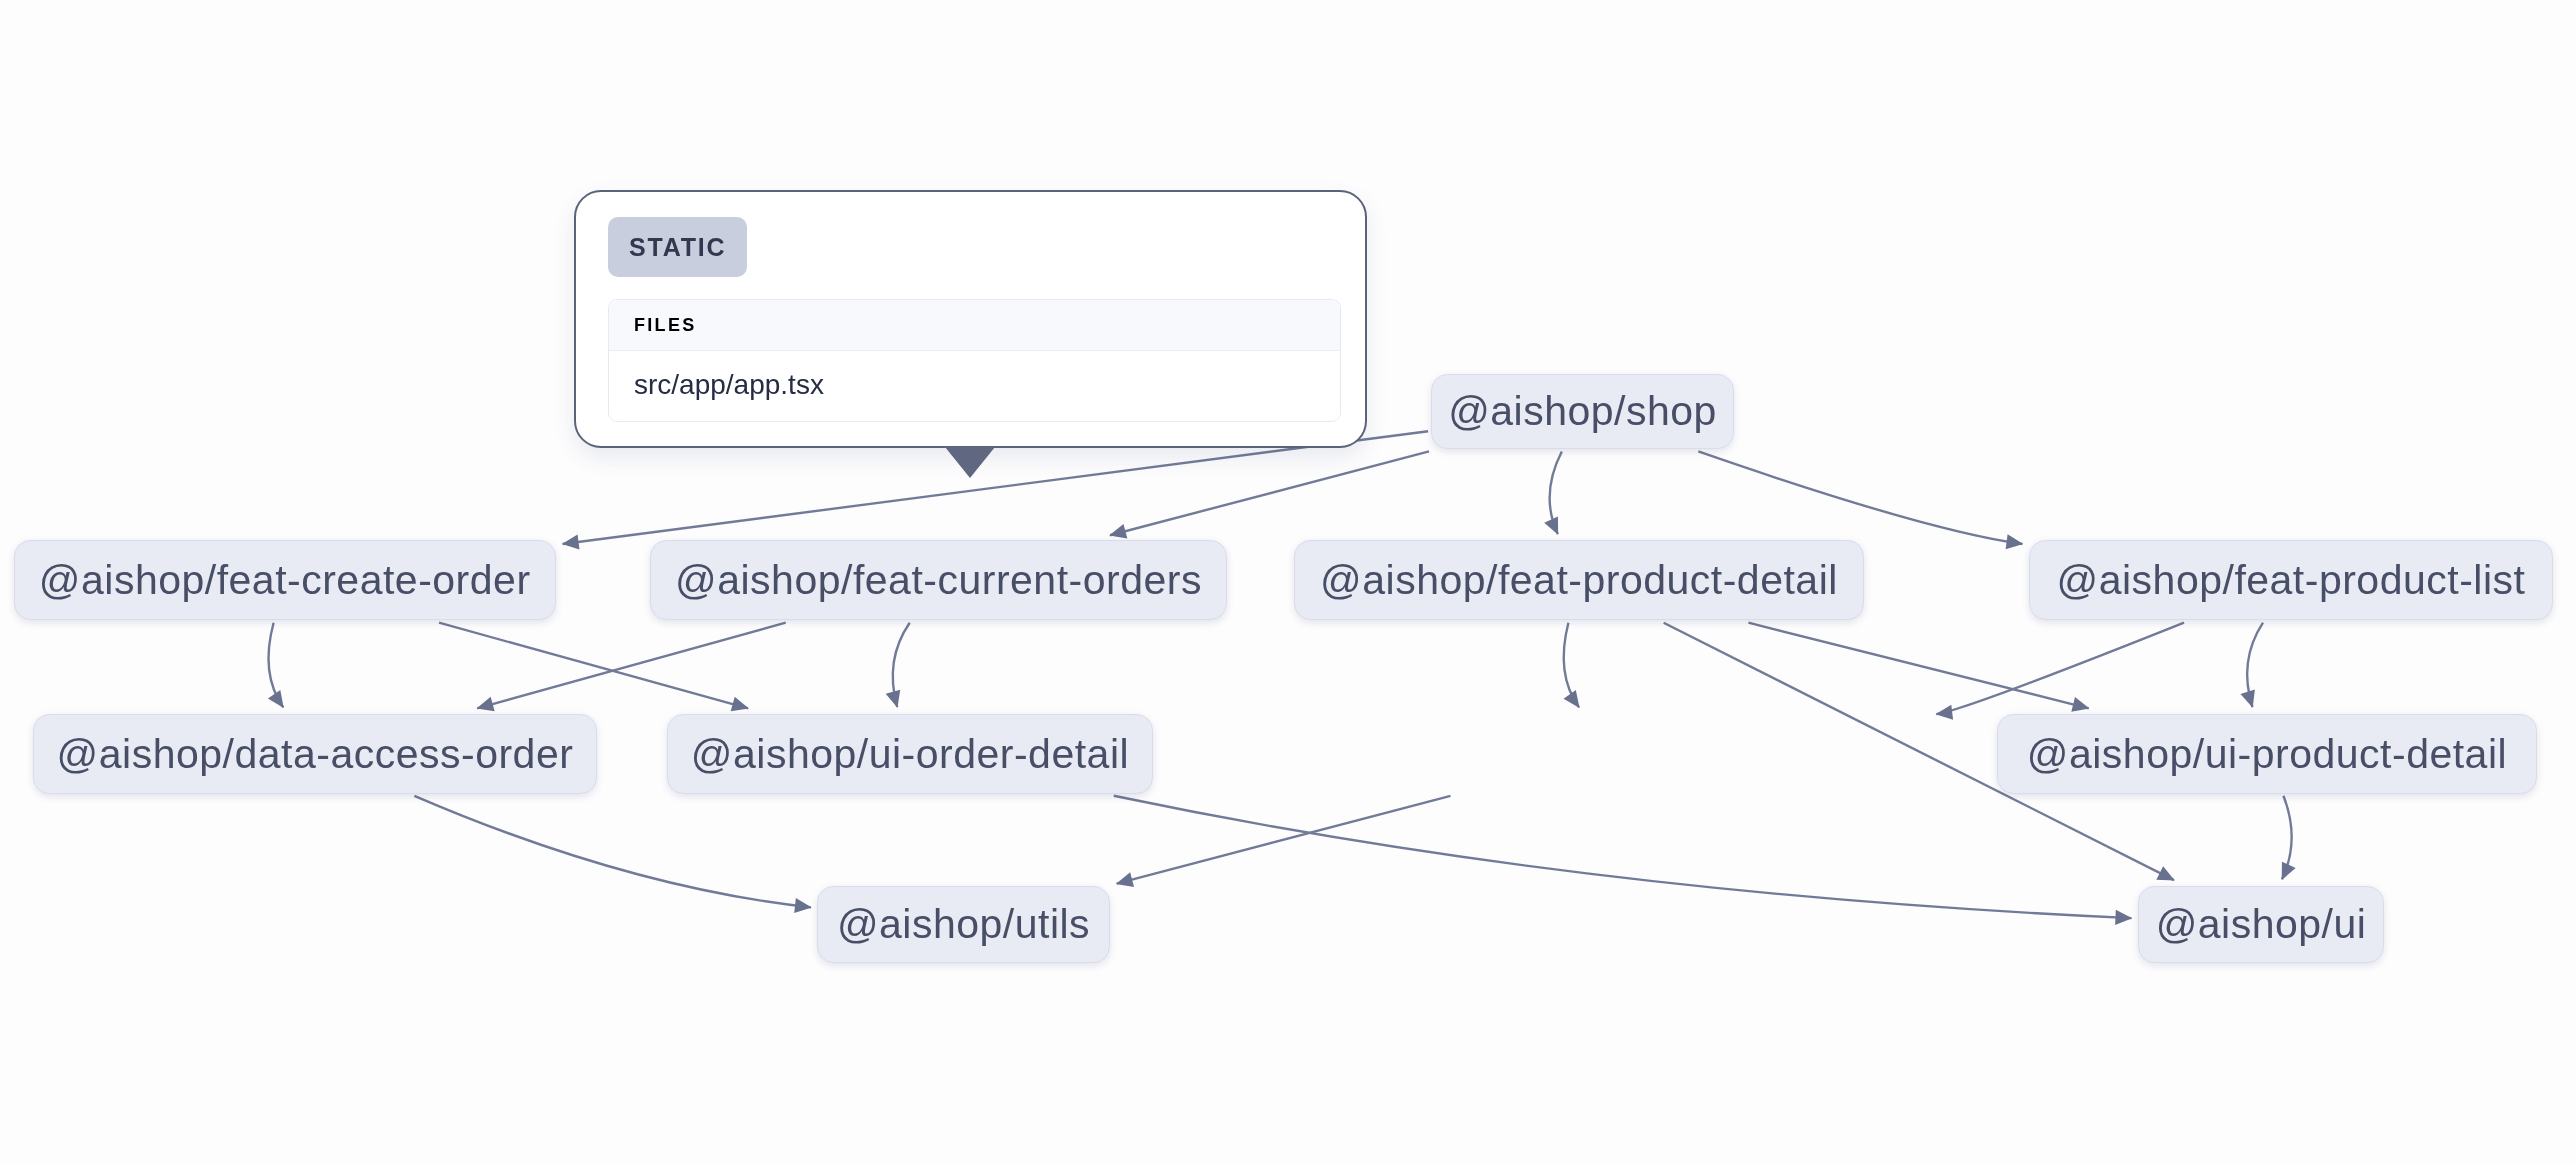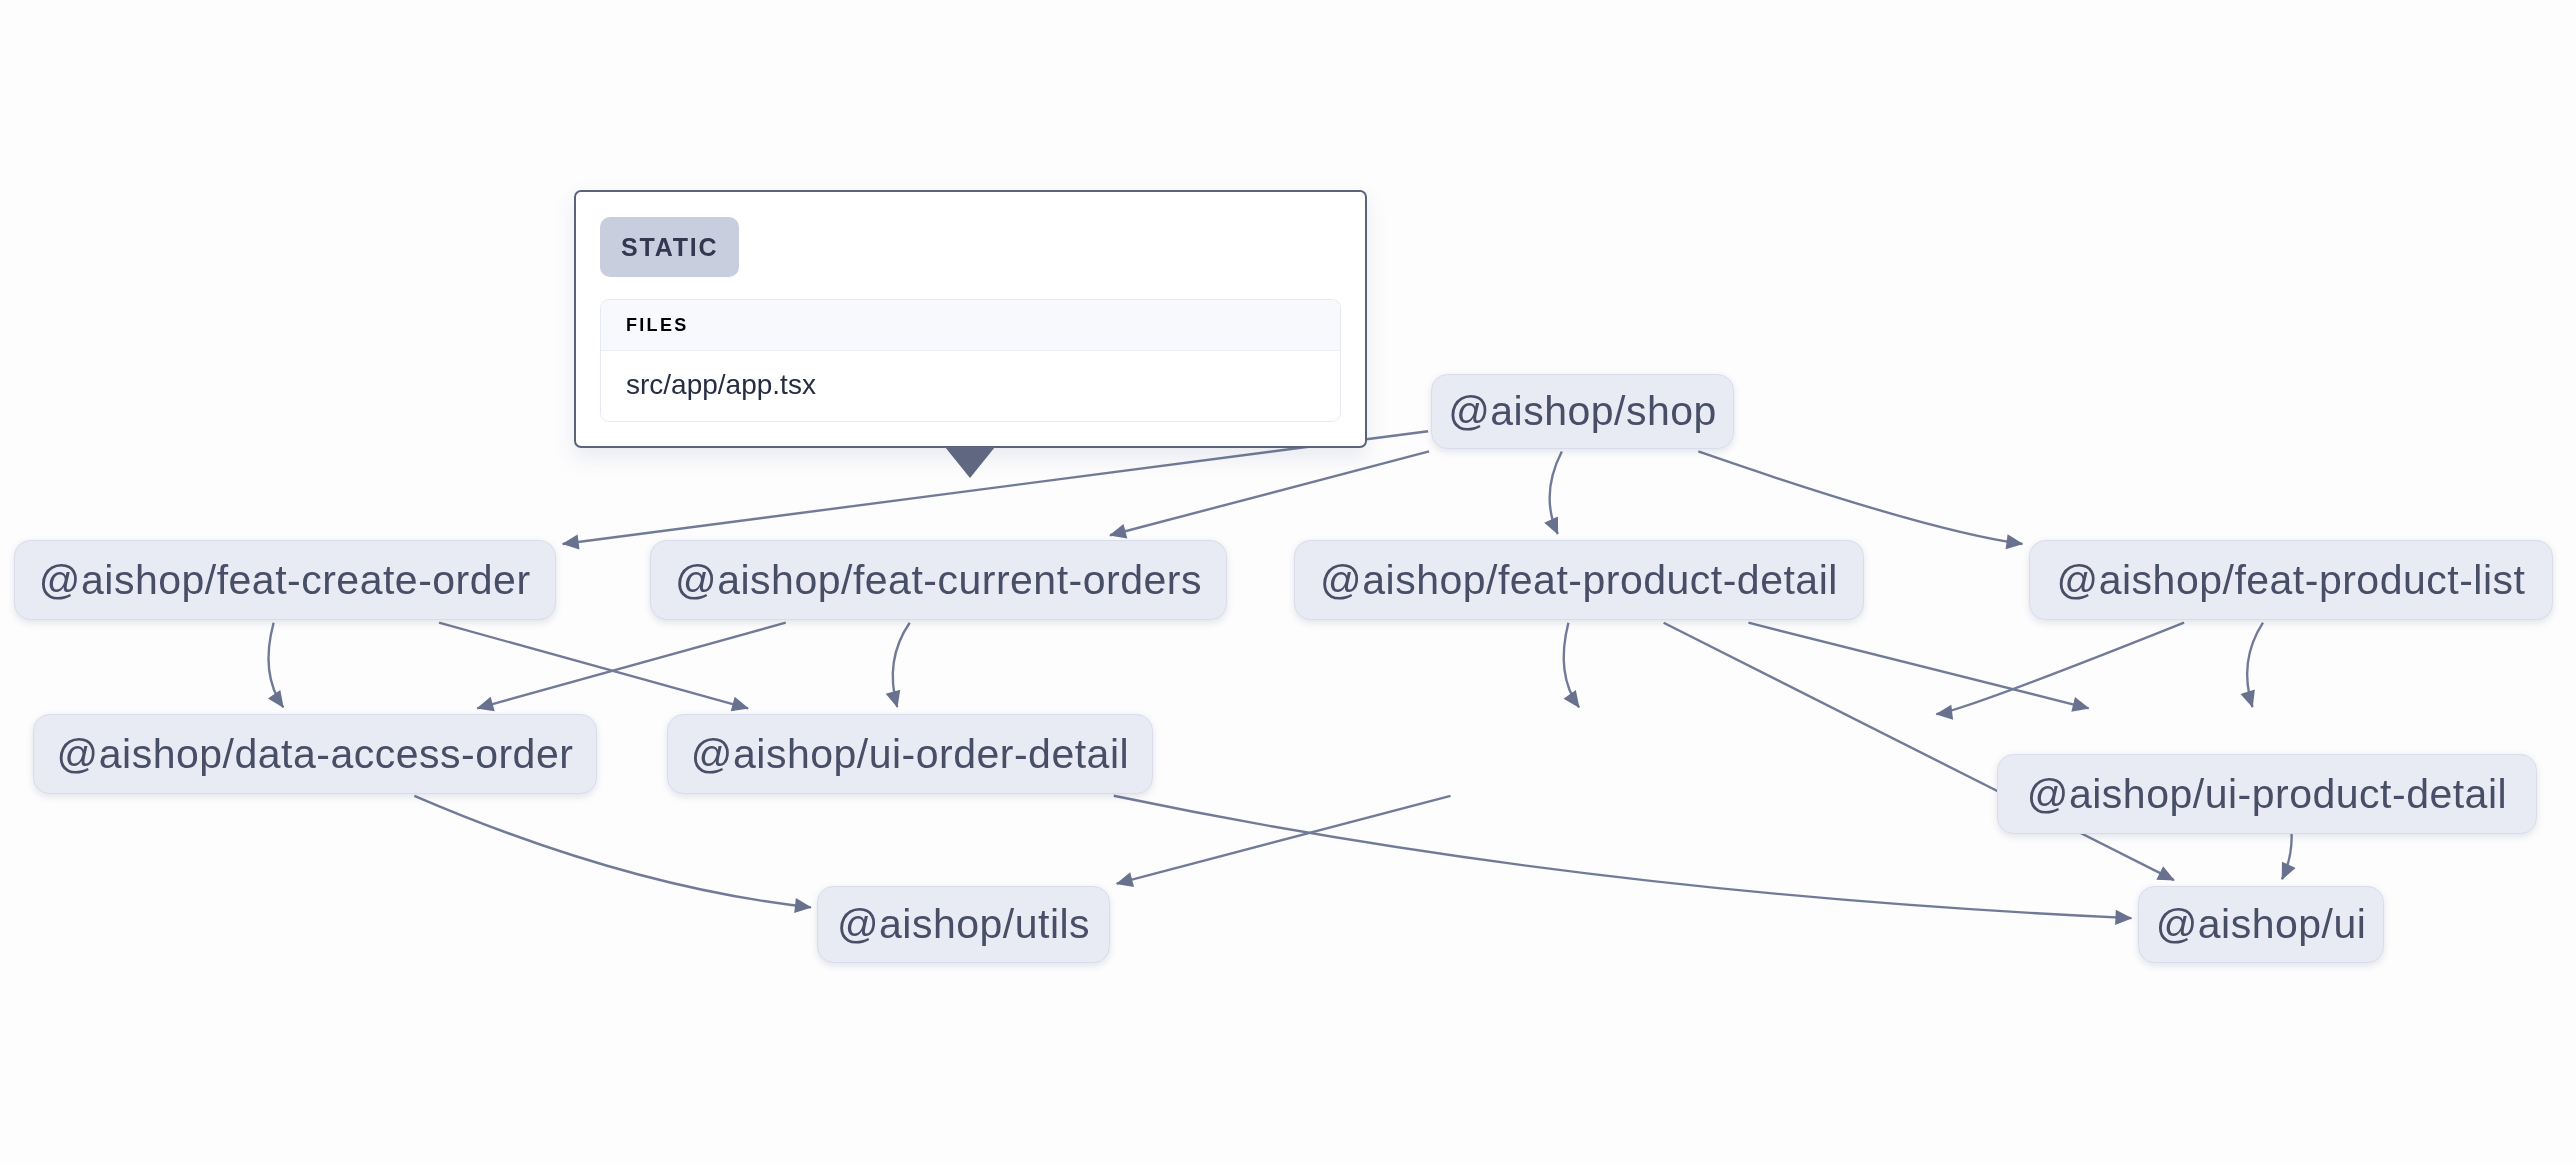--- a/index.html
+++ b/index.html
@@ -27,23 +27,23 @@
     pointer-events:auto;
     cursor:pointer;
   }
   
   #edge-tooltip{
     position:absolute;
     left:574px;top:190px;width:793px;height:258px;
     box-sizing:border-box;
     background:#ffffff;
     border:2.7px solid #5a6378;
-    border-radius:7px;
+    border-radius:27px;
     z-index:3;
-    padding:25px 24px 0 24px;
+    padding:25px 24px 0 32px;
     box-shadow:0 9.2px 22px rgba(60,70,110,0.10);
   }
   #edge-tooltip .tip-head{
     display:flex;align-items:center;
     height:60px;
   }
   .edge-type-badge{
     background:#c8cede;
     color:#313850;
     font-weight:bold;
@@ -123,21 +123,21 @@
   </svg>
 
 <div id="nodes-layer">
     <div class="graph-node" style="left: 1431px; top: 374px; width: 303px; height: 75px;">@aishop/shop</div>
     <div class="graph-node" style="left: 13.7px; top: 540px; width: 542px; height: 80px;">@aishop/feat-create-order</div>
     <div class="graph-node" style="left: 650px; top: 540px; width: 577px; height: 80px;">@aishop/feat-current-orders</div>
     <div class="graph-node" style="left: 1294px; top: 540px; width: 570px; height: 80px;">@aishop/feat-product-detail</div>
     <div class="graph-node" style="left: 2029px; top: 540px; width: 524px; height: 80px;">@aishop/feat-product-list</div>
     <div class="graph-node" style="left: 33px; top: 714px; width: 564px; height: 80px;">@aishop/data-access-order</div>
     <div class="graph-node" style="left: 667px; top: 714px; width: 486px; height: 80px;">@aishop/ui-order-detail</div>
-    <div class="graph-node" style="left: 1997px; top: 714px; width: 540px; height: 80px; margin-top: 40px;">@aishop/ui-product-detail</div>
+    <div class="graph-node" style="left: 1997px; top: 714px; width: 540px; height: 80px;">@aishop/ui-product-detail</div>
     <div class="graph-node" style="left: 817px; top: 886px; width: 293px; height: 77px;">@aishop/utils</div>
     <div class="graph-node" style="left: 2138px; top: 886px; width: 246px; height: 77px;">@aishop/ui</div>
   </div>
 
 <div id="edge-tooltip">
   <div class="tip-head">
     <span class="edge-type-badge">STATIC</span>
   </div>
   <div class="files-panel">
     <div class="files-header">FILES</div>

